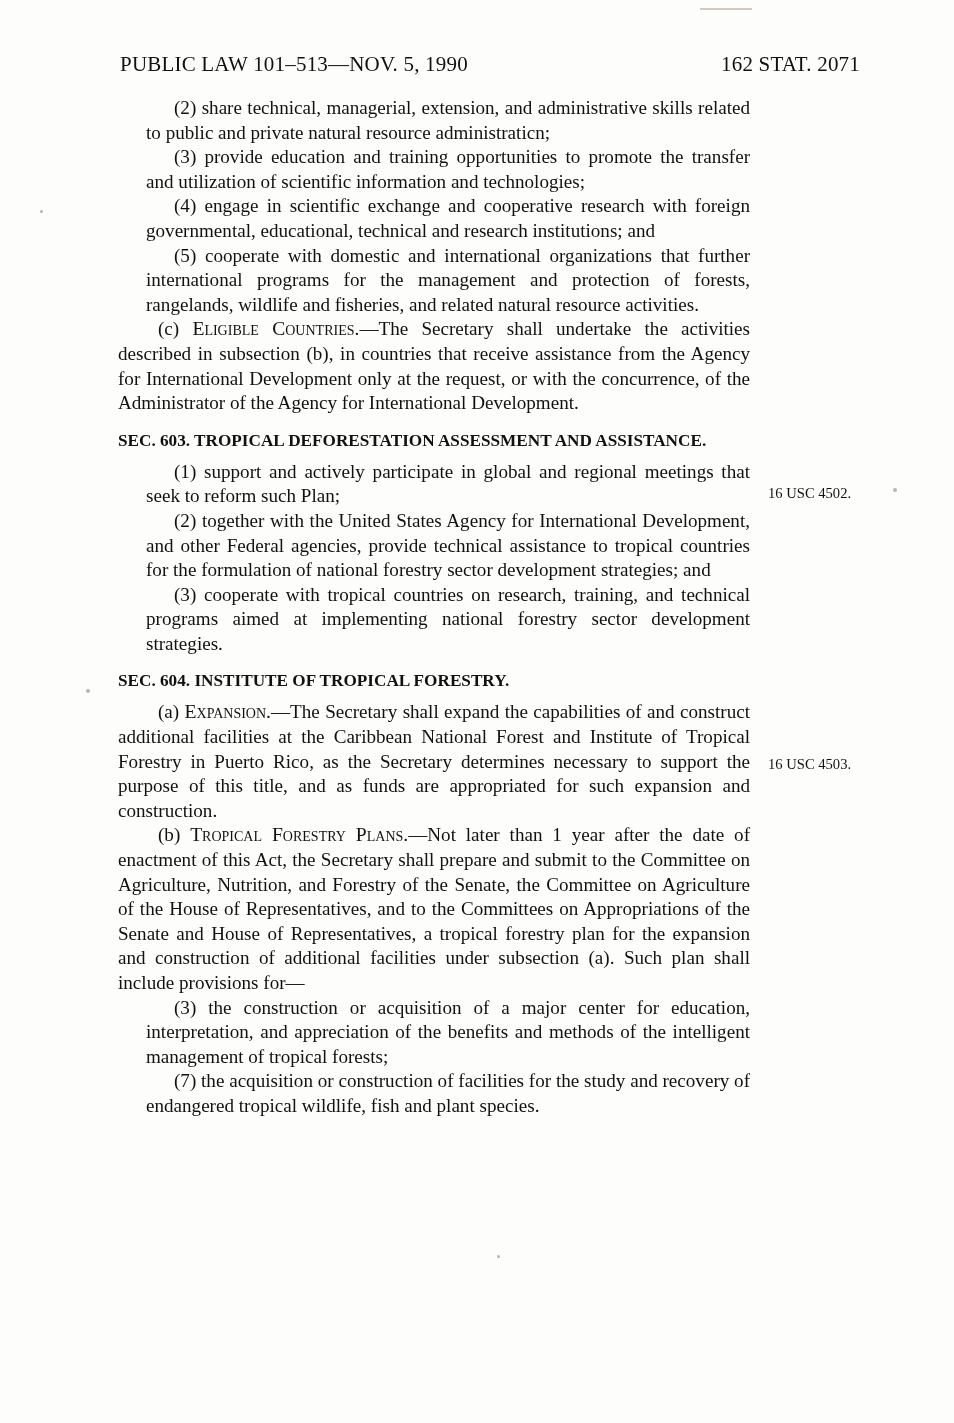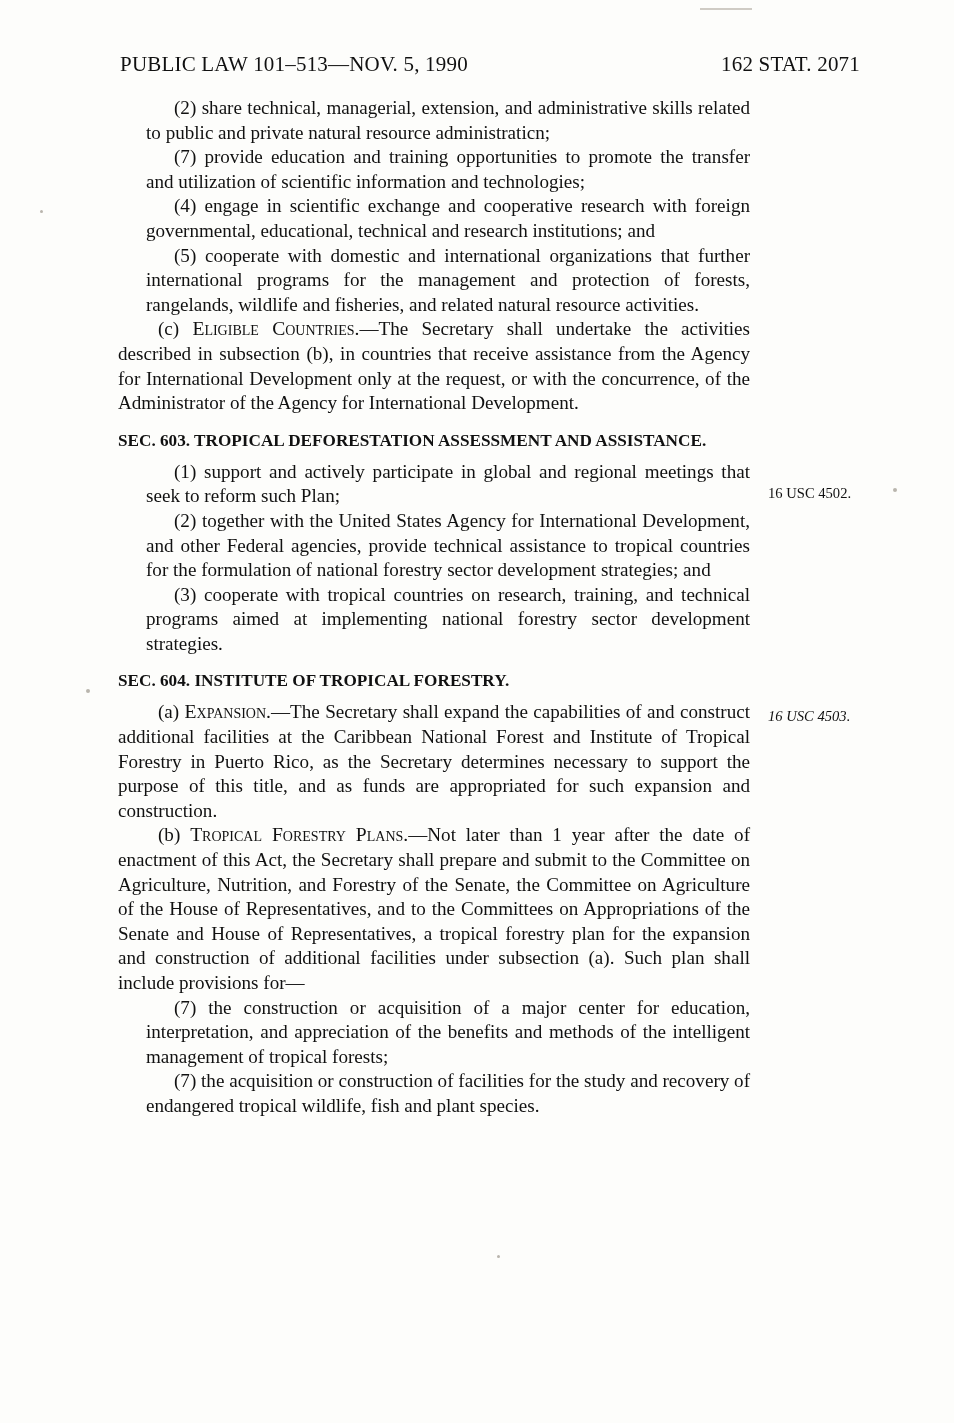--- a/index.html
+++ b/index.html
@@ -105,39 +105,39 @@
   <div class="speck" style="left:893px; top:488px; width:4px; height:4px;"></div>
 
   <div class="header">
     <div class="left">PUBLIC LAW 101–513—NOV. 5, 1990</div>
     <div class="right">162 STAT. 2071</div>
   </div>
 
   <div class="body-col">
 
     <p class="indent2">(2) share technical, managerial, extension, and administrative skills related to public and private natural resource administraticn;</p>
-    <p class="indent2">(7) provide education and training opportunities to promote the transfer and utilization of scientific information and technologies;</p>
+    <p class="indent2">(3) provide education and training opportunities to promote the transfer and utilization of scientific information and technologies;</p>
     <p class="indent2">(4) engage in scientific exchange and cooperative research with foreign governmental, educational, technical and research institutions; and</p>
     <p class="indent2">(5) cooperate with domestic and international organizations that further international programs for the management and protection of forests, rangelands, wildlife and fisheries, and related natural resource activities.</p>
 
     <p class="indent"><span>(c) </span><span class="sc">Eligible Countries.</span><span>—The Secretary shall undertake the activities described in subsection (b), in countries that receive assistance from the Agency for International Development only at the request, or with the concurrence, of the Administrator of the Agency for International Development.</span></p>
 
     <div class="seclabel">SEC. 603. TROPICAL DEFORESTATION ASSESSMENT AND ASSISTANCE.</div>
 
     <p class="indent2">(1) support and actively participate in global and regional meetings that seek to reform such Plan;</p>
     <p class="indent2">(2) together with the United States Agency for International Development, and other Federal agencies, provide technical assistance to tropical countries for the formulation of national forestry sector development strategies; and</p>
     <p class="indent2">(3) cooperate with tropical countries on research, training, and technical programs aimed at implementing national forestry sector development strategies.</p>
 
     <div class="seclabel">SEC. 604. INSTITUTE OF TROPICAL FORESTRY.</div>
 
     <p class="indent"><span>(a) </span><span class="sc">Expansion.</span><span>—The Secretary shall expand the capabilities of and construct additional facilities at the Caribbean National Forest and Institute of Tropical Forestry in Puerto Rico, as the Secretary determines necessary to support the purpose of this title, and as funds are appropriated for such expansion and construction.</span></p>
 
     <p class="indent"><span>(b) </span><span class="sc">Tropical Forestry Plans.</span><span>—Not later than 1 year after the date of enactment of this Act, the Secretary shall prepare and submit to the Committee on Agriculture, Nutrition, and Forestry of the Senate, the Committee on Agriculture of the House of Representatives, and to the Committees on Appropriations of the Senate and House of Representatives, a tropical forestry plan for the expansion and construction of additional facilities under subsection (a). Such plan shall include provisions for—</span></p>
 
-    <p class="indent2">(7) the construction or acquisition of a major center for education, interpretation, and appreciation of the benefits and methods of the intelligent management of tropical forests;</p>
+    <p class="indent2">(3) the construction or acquisition of a major center for education, interpretation, and appreciation of the benefits and methods of the intelligent management of tropical forests;</p>
     <p class="indent2">(7) the acquisition or construction of facilities for the study and recovery of endangered tropical wildlife, fish and plant species.</p>
 
   </div>
 
   <div class="sidenote" style="top:485px;">16 USC 4502.</div>
-  <div class="sidenote" style="top:708px;font-style:italic;">16 USC 4503.</div>
+  <div class="sidenote" style="top:756px;">16 USC 4503.</div>
 
 </div>
 
 </body></html>

